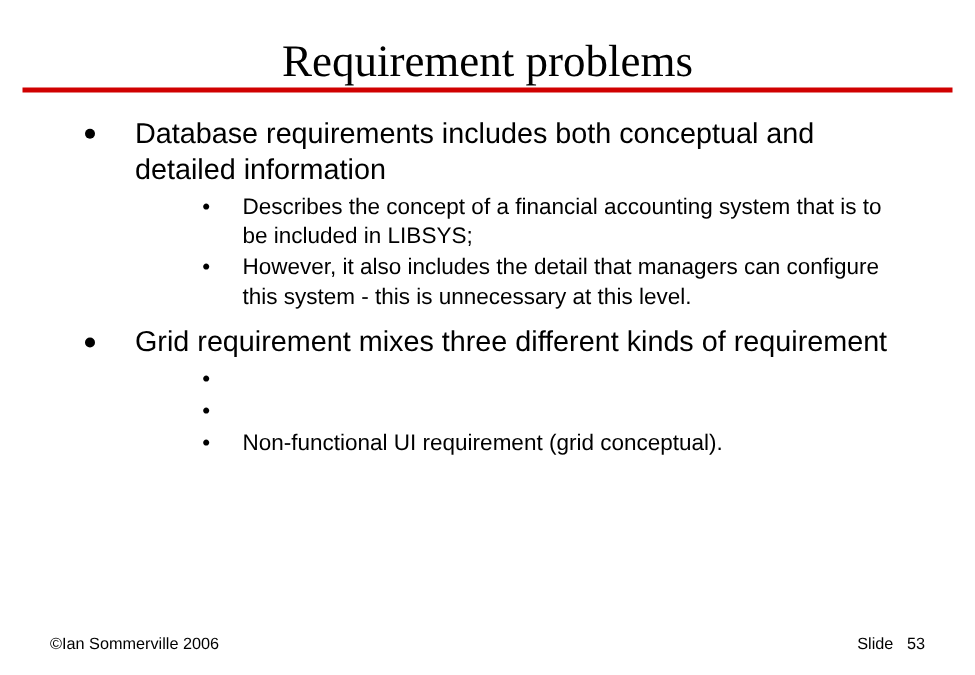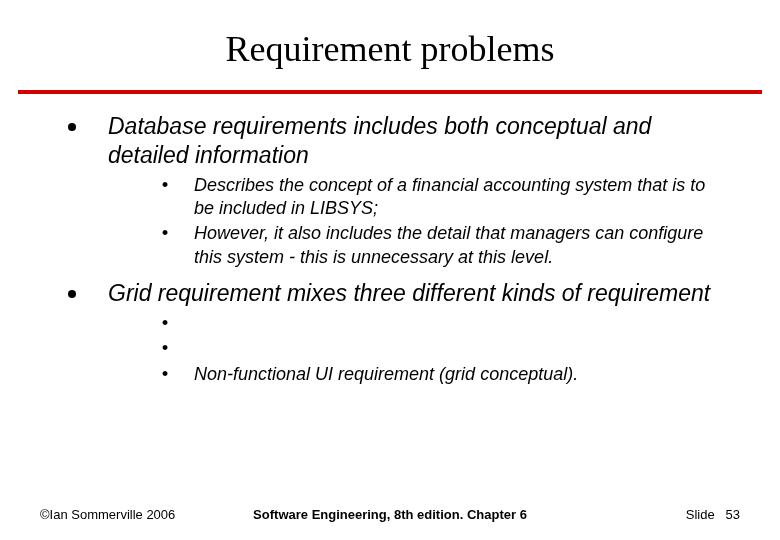--- a/index.html
+++ b/index.html
@@ -16,31 +16,30 @@
     position: relative;
     width: 780px;
     height: 540px;
     box-sizing: border-box;
   }
   .title {
     text-align: center;
     font-size: 36px;
     font-weight: normal;
     padding-top: 28px;
-    padding-bottom: 20px;
+    padding-bottom: 0;
     font-family: "Times New Roman", Times, serif;
   }
   .rule {
     height: 4px;
     background: #d00000;
     margin: 0 18px 18px 18px;
   }
   .body {
     padding: 0 60px 0 60px;
-    font-style: italic;
   }
   .l1 {
     display: flex;
     align-items: flex-start;
     margin: 10px 0 4px 0;
   }
   .l1 .bullet {
     width: 8px;
     height: 8px;
     background: #000;
@@ -130,21 +129,20 @@
     </div>
     <div class="l2">
       <span class="bullet">•</span>
       <span class="text">Non-functional UI requirement (grid conceptual).</span>
     </div>
 
   </div>
 
   <div class="footer">
     <span class="left">©Ian Sommerville 2006</span>
-    <span class="center">Software Engineering, 8th edition. Chapter 6</span>
     <span class="right">
       <span>Slide</span>
       &nbsp;
       <span>53</span>
     </span>
   </div>
 
 </div>
 
 </body></html>

